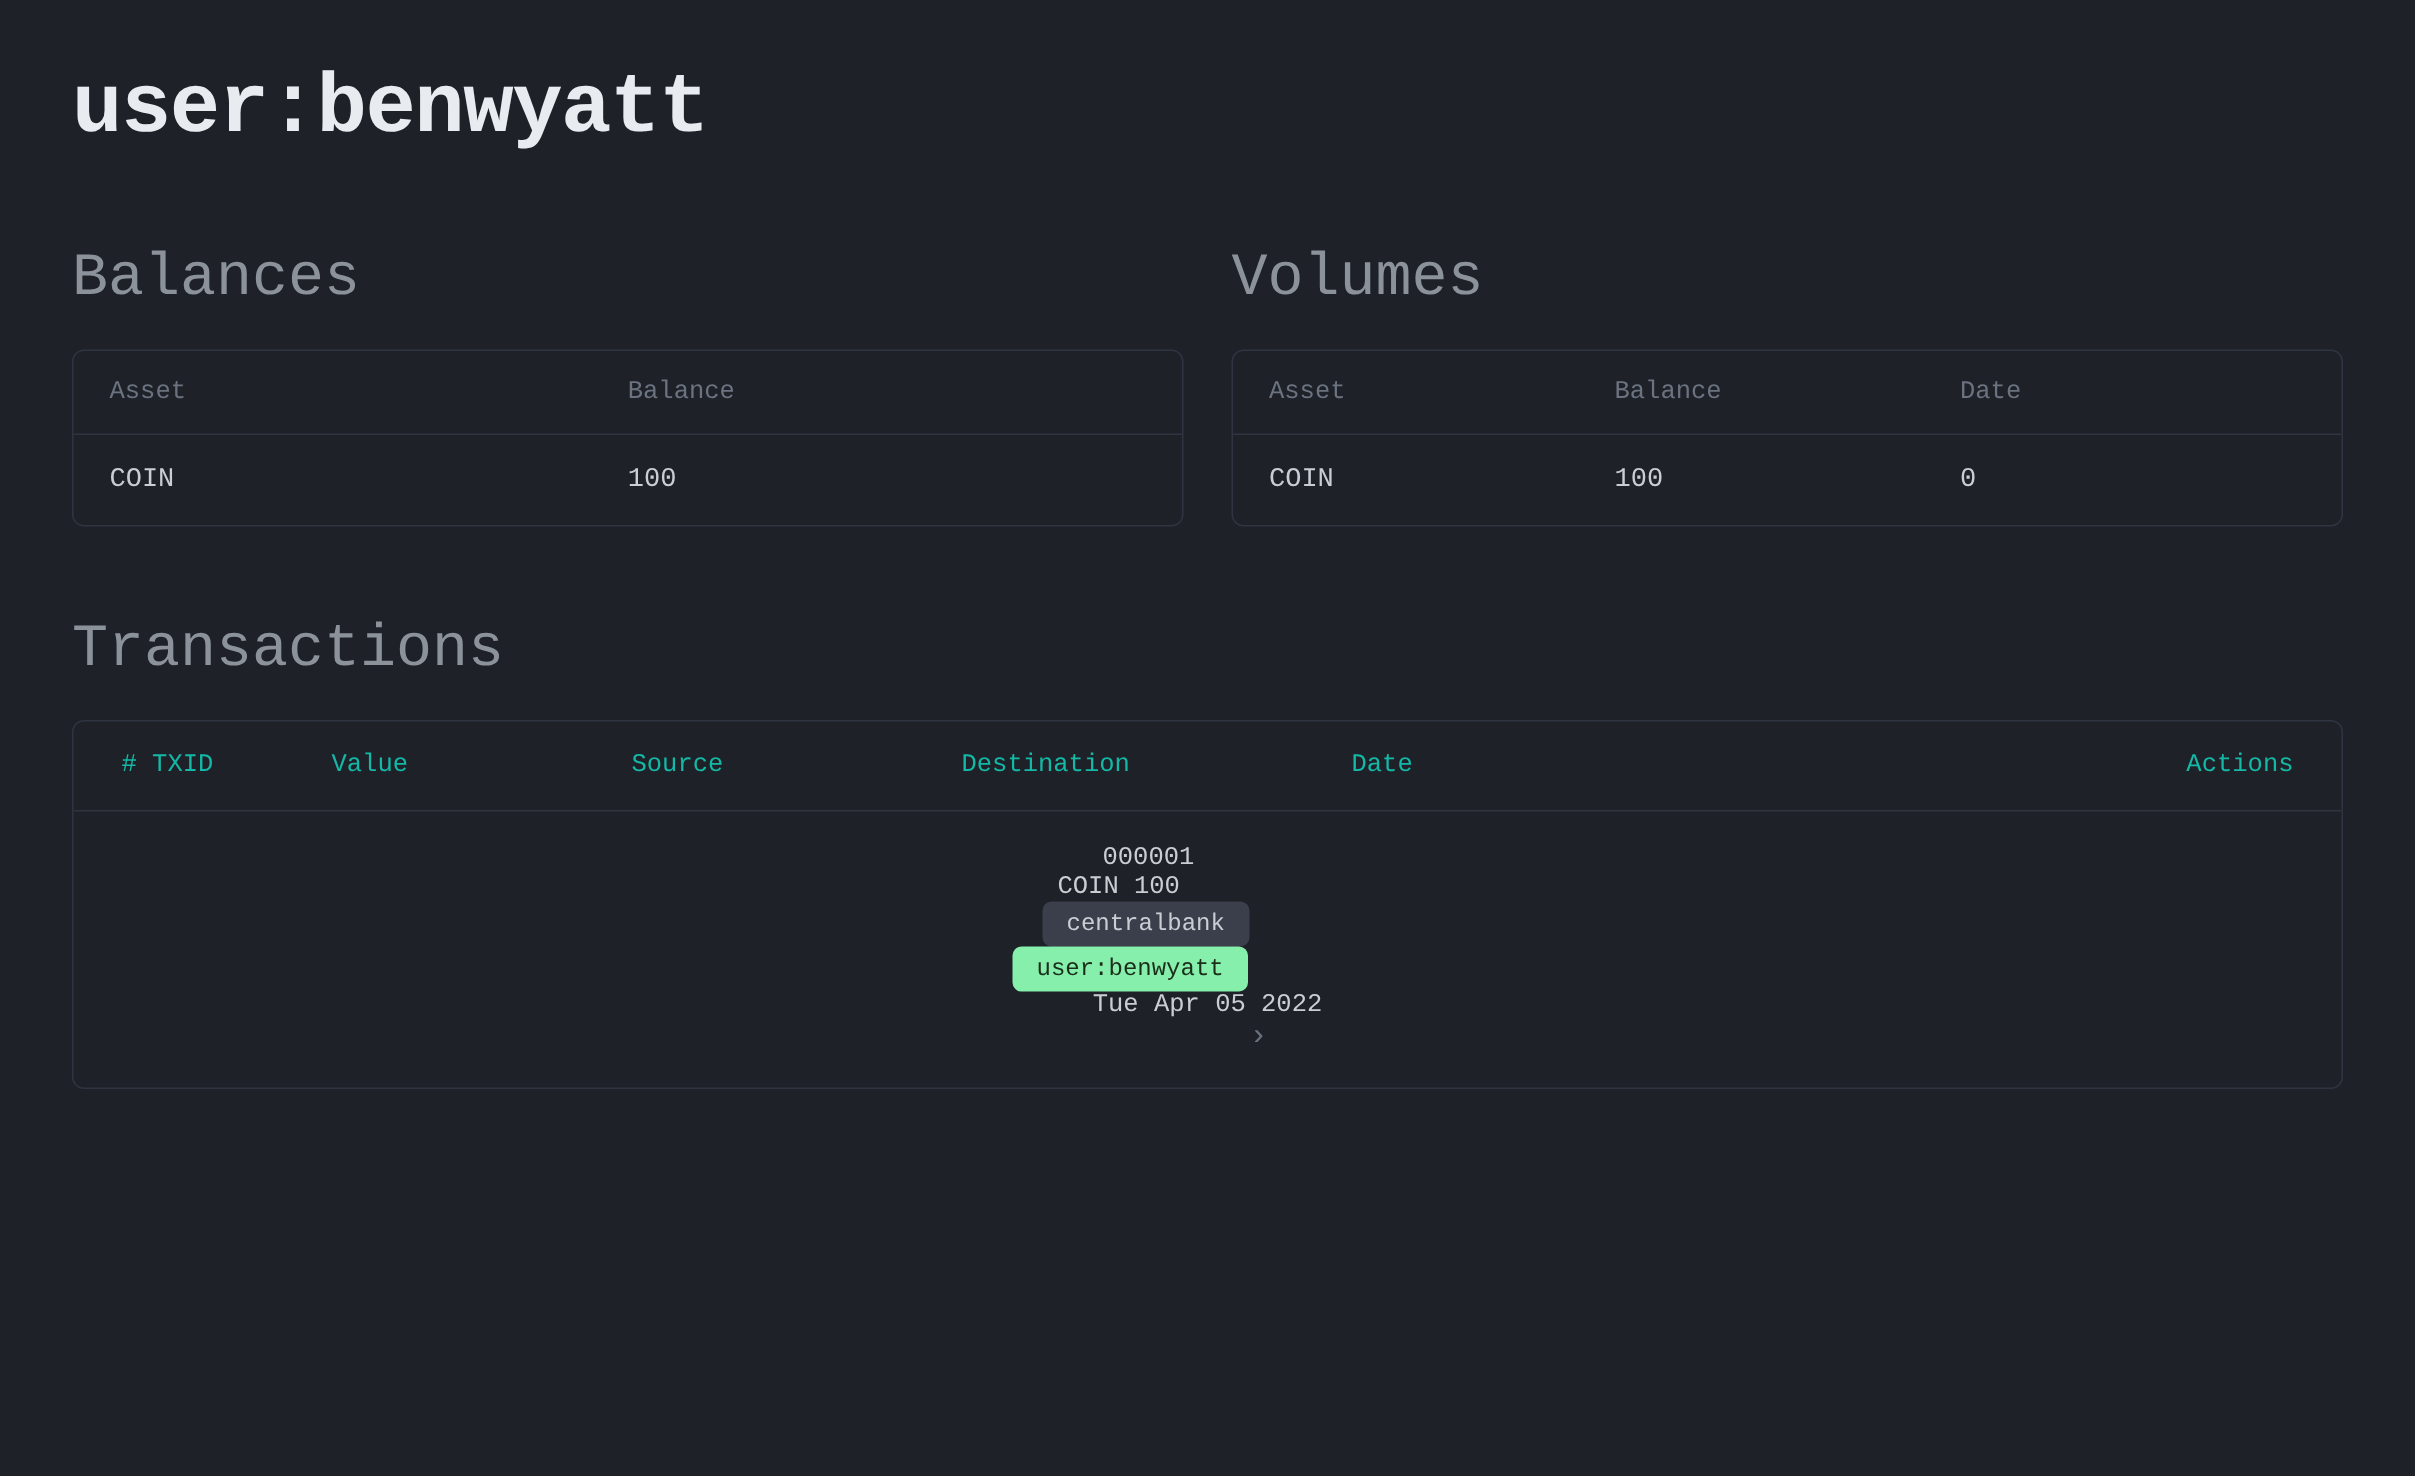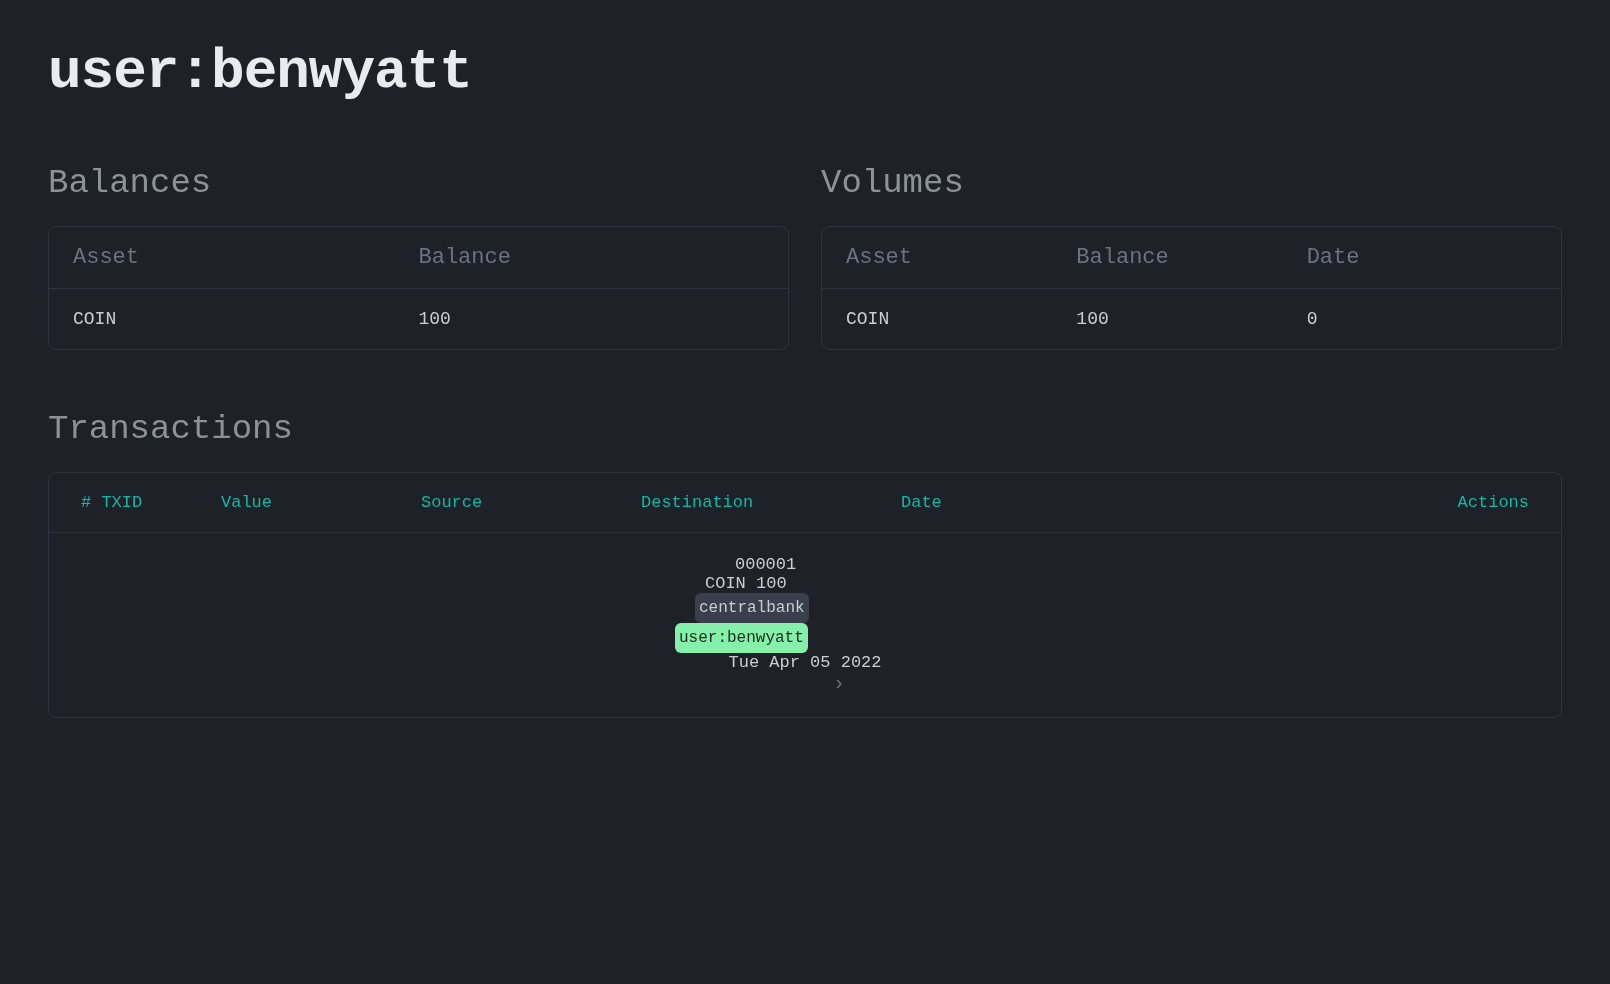--- a/index.html
+++ b/index.html
@@ -29,41 +29,41 @@
       display: flex;
       gap: 32px;
       margin-bottom: 60px;
     }
 
     .section {
       flex: 1;
     }
 
     .section-title {
-      font-size: 34px;
+      font-size: 40px;
       font-weight: 400;
       color: #8b9299;
       margin-bottom: 24px;
     }
 
     .data-table {
       border: 1px solid #2e3440;
       border-radius: 8px;
       overflow: hidden;
       width: 100%;
     }
 
     .table-header {
       display: flex;
       border-bottom: 1px solid #2e3440;
       padding: 18px 24px;
     }
 
     .table-header .col {
-      font-size: 22px;
+      font-size: 17px;
       color: #6b7280;
       font-weight: 400;
     }
 
     .table-row {
       display: flex;
       padding: 20px 24px;
       align-items: center;
     }
 
@@ -163,21 +163,21 @@
     }
 
     .col-actions {
       width: 80px;
       flex-shrink: 0;
       text-align: right;
     }
 
     .badge {
       display: inline-block;
-      padding: 6px 4px;
+      padding: 6px 16px;
       border-radius: 6px;
       font-size: 16px;
       font-family: 'Courier New', Courier, monospace;
     }
 
     .badge-gray {
       background-color: #3a3f4b;
       color: #c9cdd4;
     }
 

